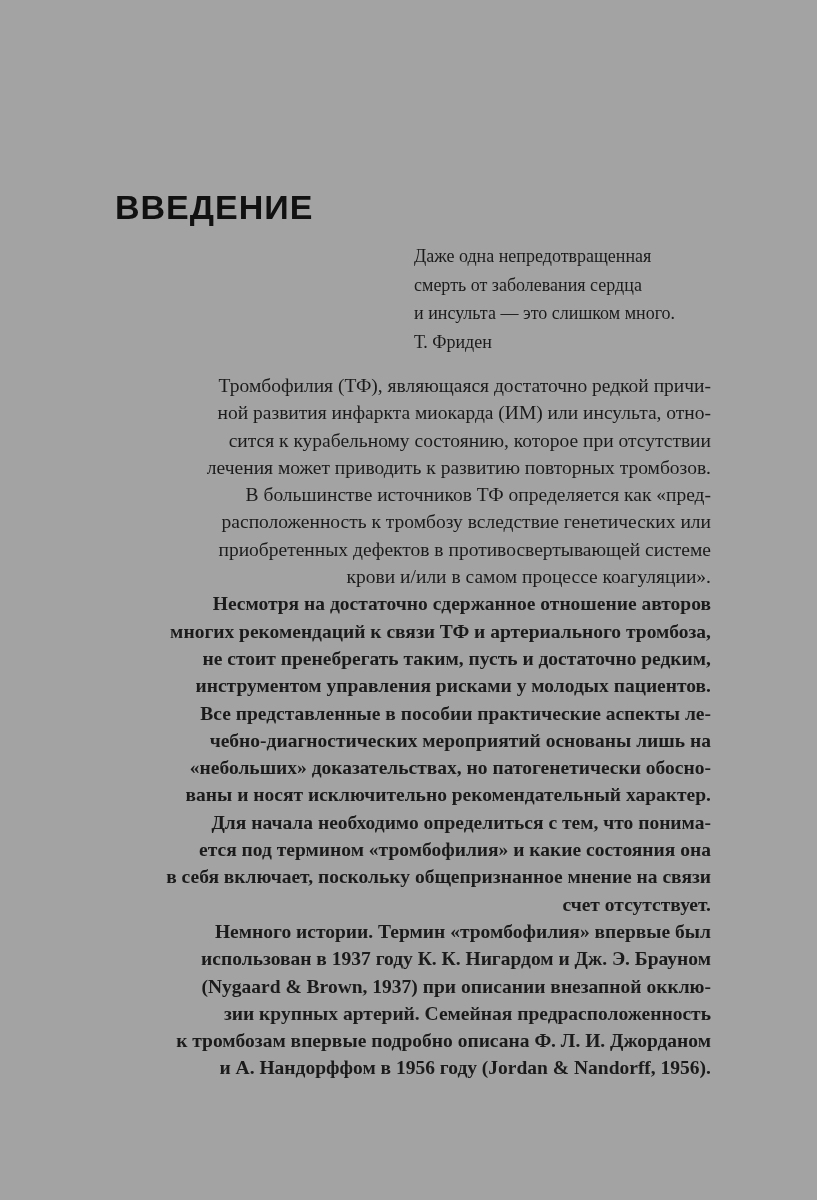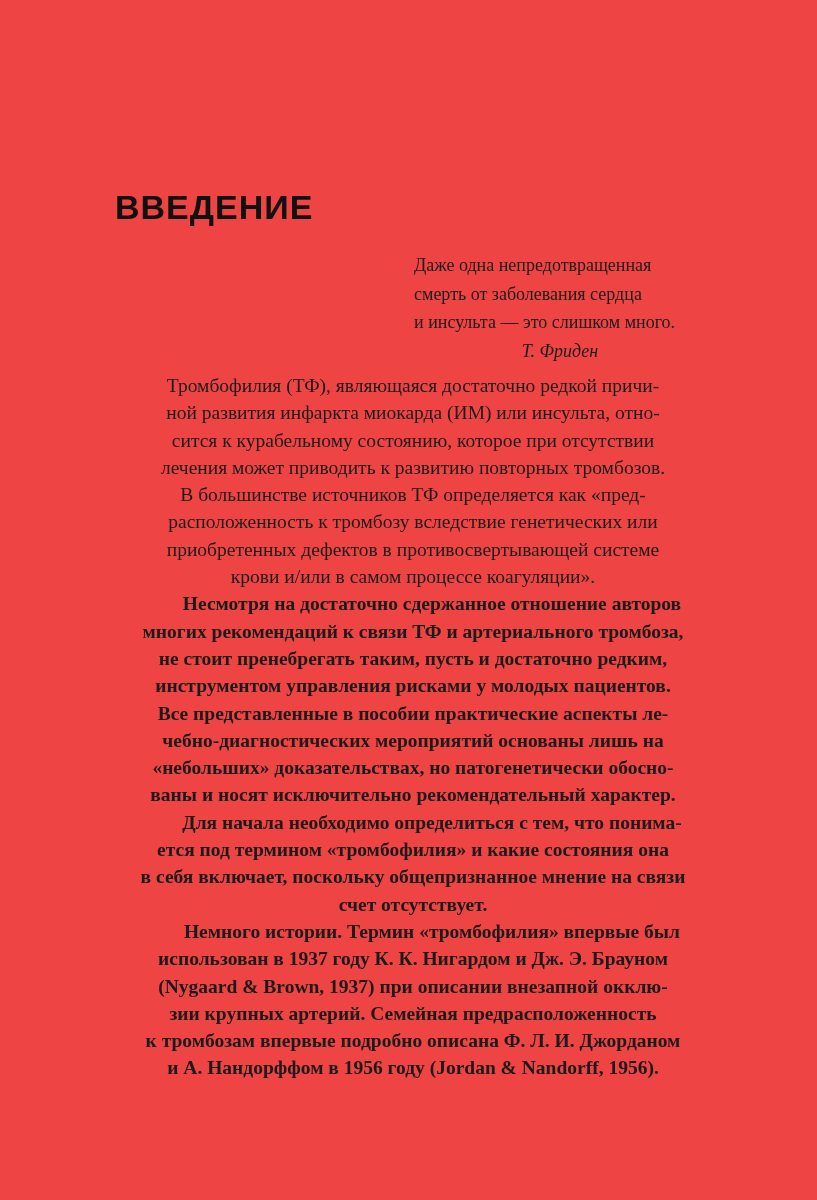--- a/index.html
+++ b/index.html
@@ -4,64 +4,63 @@
 <style>
   html, body {
     margin: 0;
     padding: 0;
     background: #ffffff;
   }
   .page {
     position: relative;
     width: 817px;
     height: 1200px;
-    background: #ef4444;
+    background: #a3a3a3;
     overflow: hidden;
     font-family: "Liberation Serif", "DejaVu Serif", serif;
     color: #1b1b1b;
   }
   .chapter-title {
     position: absolute;
     left: 115px;
     top: 167px;
     font-family: "Liberation Sans", "DejaVu Sans", sans-serif;
     font-weight: 700;
     font-size: 34px;
     line-height: 1;
     letter-spacing: 1px;
     color: #111111;
   }
   .epigraph {
     position: absolute;
     left: 414px;
-    top: 251px;
+    top: 242px;
     width: 292px;
     font-size: 18px;
     line-height: 28.5px;
   }
   .epigraph-text {
     white-space: pre-line;
     text-align: left;
   }
   .epigraph-attribution {
-    text-align: center;
-    font-style: italic;
+    text-align: left;
   }
   .body-text {
     position: absolute;
     left: 115px;
     top: 372px;
     width: 596px;
     font-size: 19.5px;
     line-height: 27.3px;
   }
   .body-text p {
     margin: 0;
     white-space: pre-line;
-    text-align: center;
+    text-align: right;
   }
   .body-text p.indented {
     text-indent: 38px;
     font-weight: bold;
   }
 </style>
 </head>
 <body>
 
 <div class="page">

